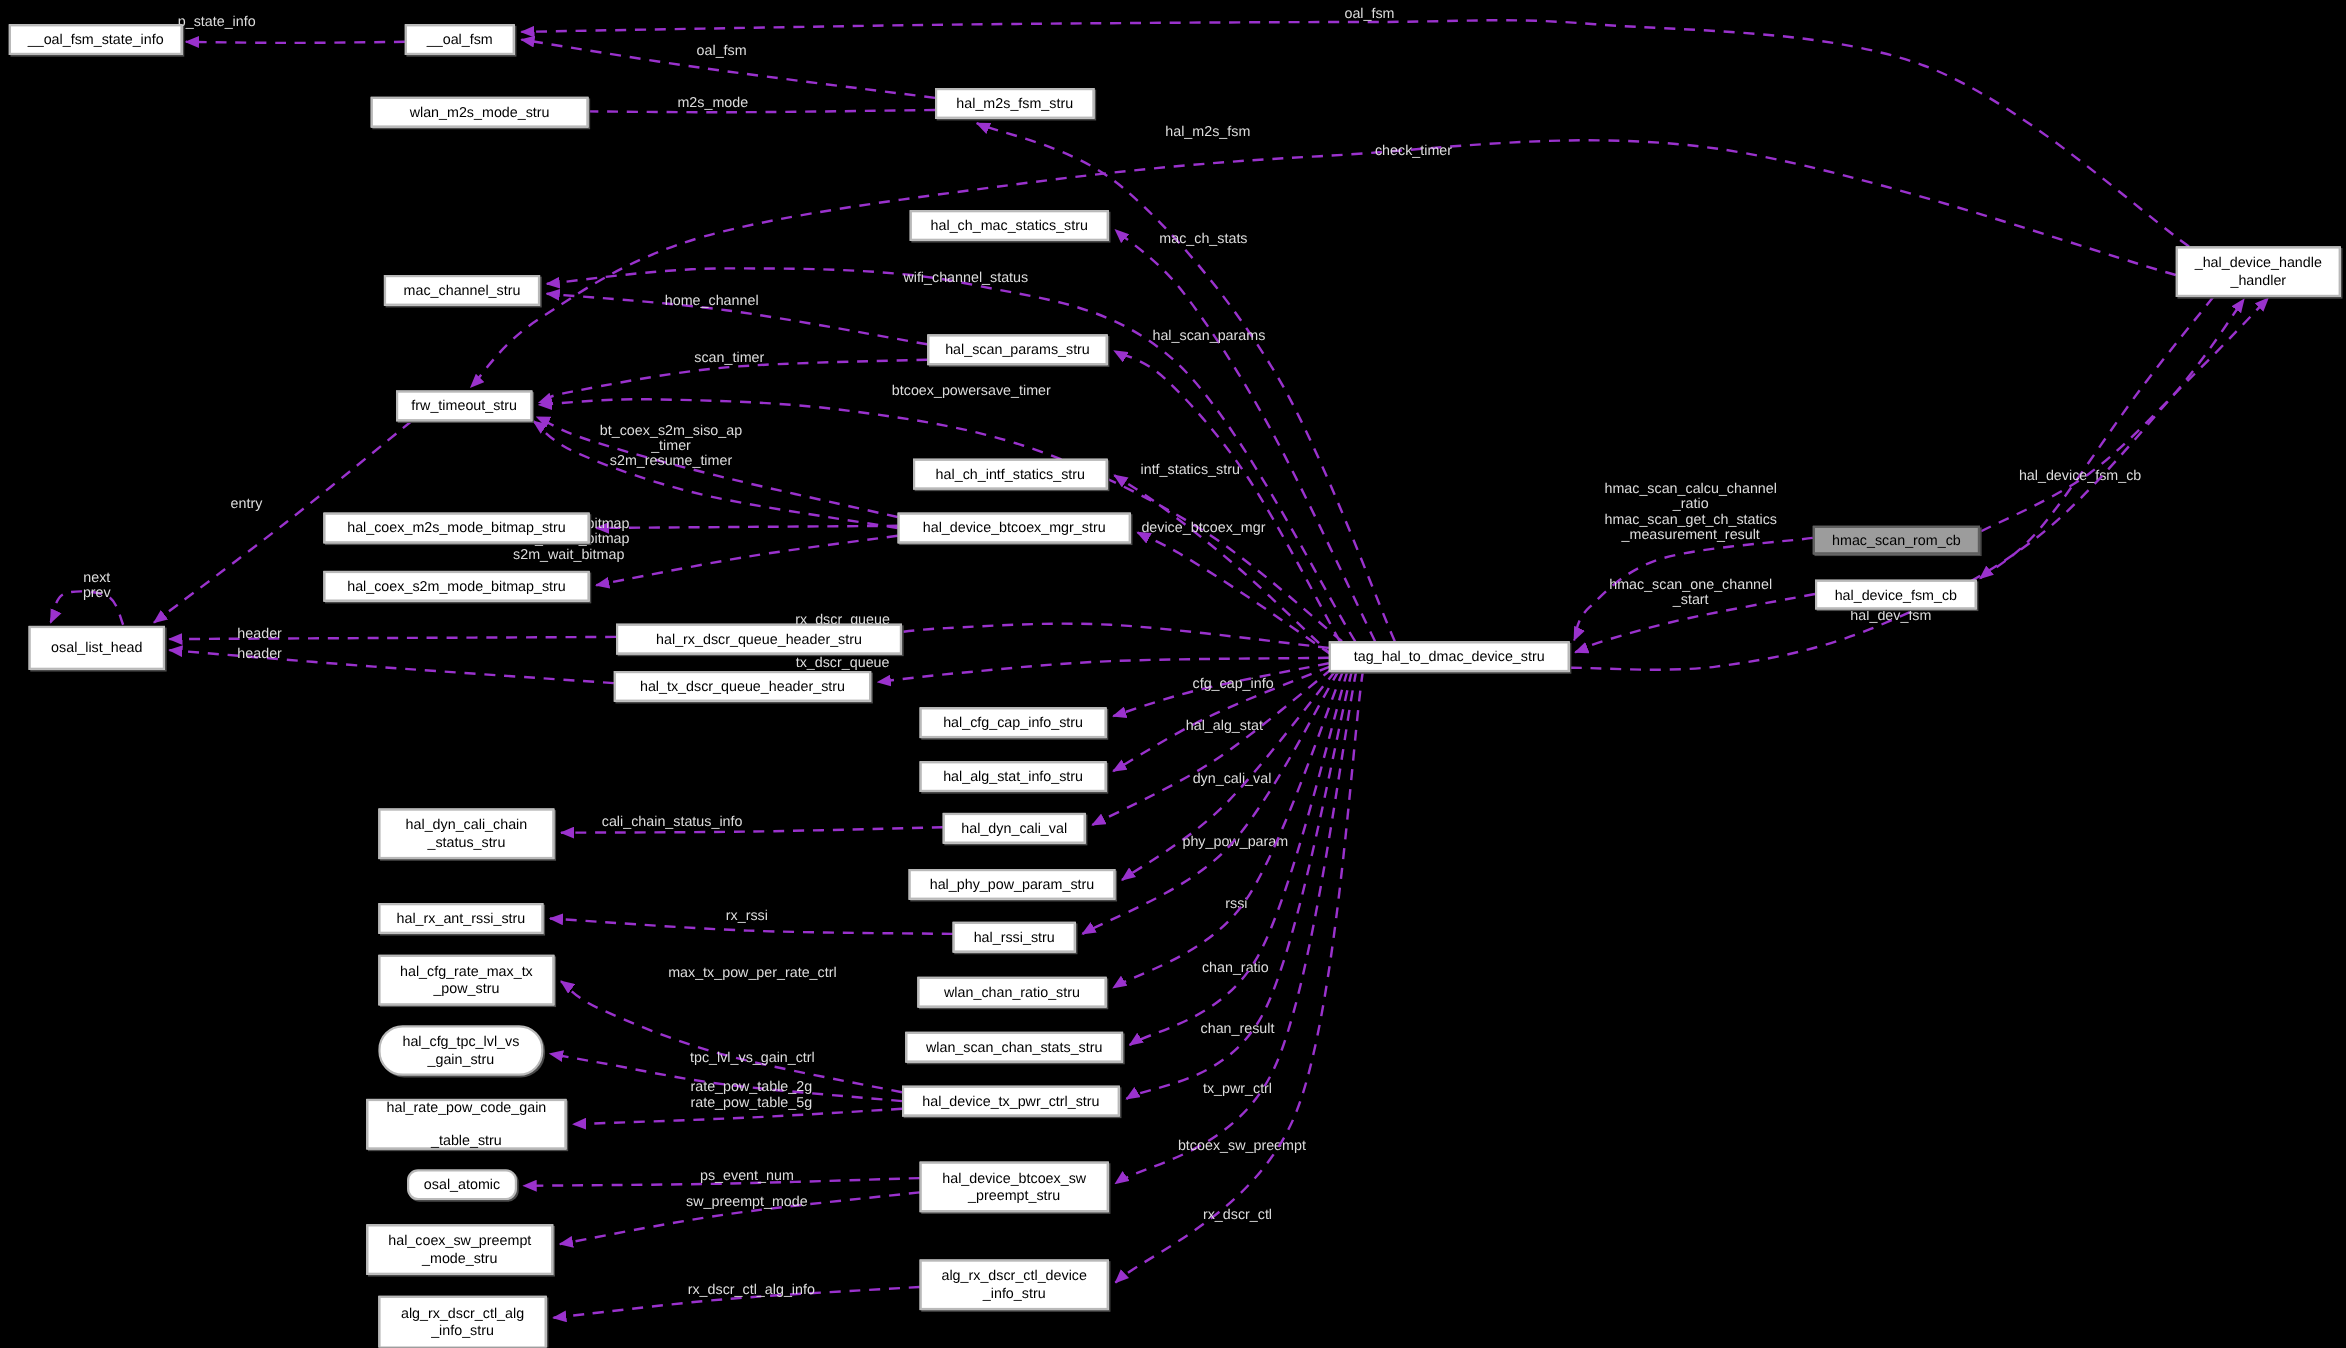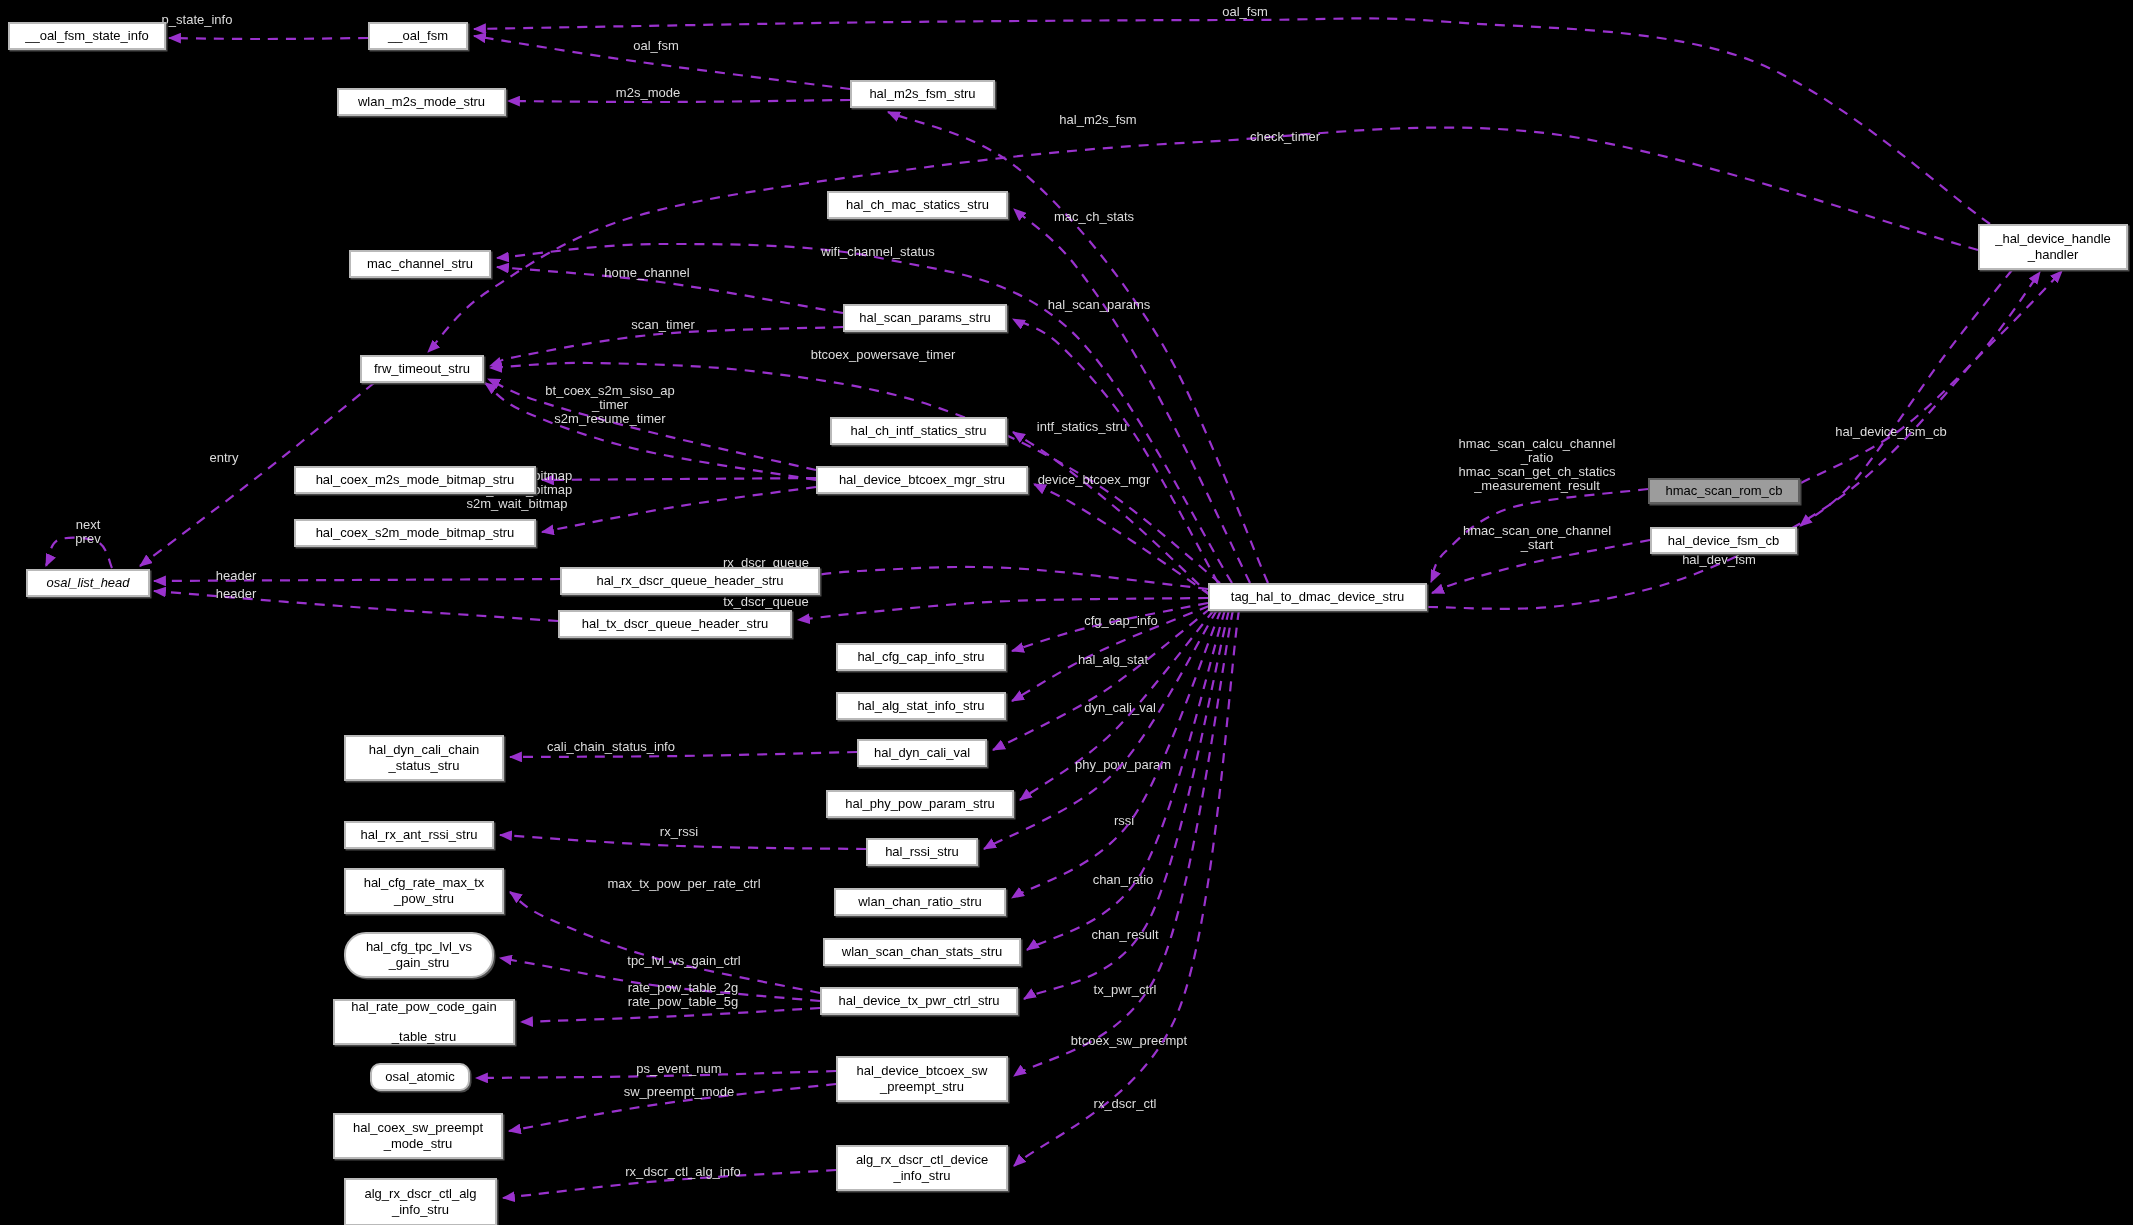--- a/index.html
+++ b/index.html
@@ -127,21 +127,21 @@
       <text class="edge-label"><tspan x="1719" y="564">hal_dev_fsm</tspan></text>
       <path d="M1801,483C1817.5,474.2 1867.7,453.8 1900,430C1932.3,406.2 1968.0,366.5 1995,340C2022.0,313.5 2050.8,282.5 2062,271" class="edge" marker-end="url(#arrow)"></path>
     </svg>
   <div id="nodes">
       <div class="node" style="left: 8px; top: 22px; width: 158px; height: 28px;">
         <span>__oal_fsm_state_info</span>
       </div>
       <div class="node" style="left: 368px; top: 22px; width: 100px; height: 28px;">
         <span>__oal_fsm</span>
       </div>
-      <div class="node" style="left: 337px; top: 88px; width: 169px; height: 28px;">
+      <div class="node" style="left: 337px; top: 88px; width: 198px; height: 28px;">
         <span>wlan_m2s_mode_stru</span>
       </div>
       <div class="node" style="left: 850px; top: 80px; width: 145px; height: 28px;">
         <span>hal_m2s_fsm_stru</span>
       </div>
       <div class="node" style="left: 827px; top: 191px; width: 181px; height: 28px;">
         <span>hal_ch_mac_statics_stru</span>
       </div>
       <div class="node" style="left: 349px; top: 250px; width: 142px; height: 28px;">
         <span>mac_channel_stru</span>
@@ -157,21 +157,21 @@
       </div>
       <div class="node" style="left: 294px; top: 466px; width: 242px; height: 28px;">
         <span>hal_coex_m2s_mode_bitmap_stru</span>
       </div>
       <div class="node" style="left: 816px; top: 466px; width: 212px; height: 28px;">
         <span>hal_device_btcoex_mgr_stru</span>
       </div>
       <div class="node" style="left: 294px; top: 519px; width: 242px; height: 28px;">
         <span>hal_coex_s2m_mode_bitmap_stru</span>
       </div>
-      <div class="node" style="left: 26px; top: 569px; width: 124px; height: 28px; font-style: italic;">
+      <div class="node" style="left: 26px; top: 569px; width: 124px; height: 40px;">
         <span>osal_list_head</span>
       </div>
       <div class="node" style="left: 560px; top: 567px; width: 260px; height: 28px;">
         <span>hal_rx_dscr_queue_header_stru</span>
       </div>
       <div class="node" style="left: 558px; top: 610px; width: 234px; height: 28px;">
         <span>hal_tx_dscr_queue_header_stru</span>
       </div>
       <div class="node" style="left: 1208px; top: 583px; width: 219px; height: 28px;">
         <span>tag_hal_to_dmac_device_stru</span>

